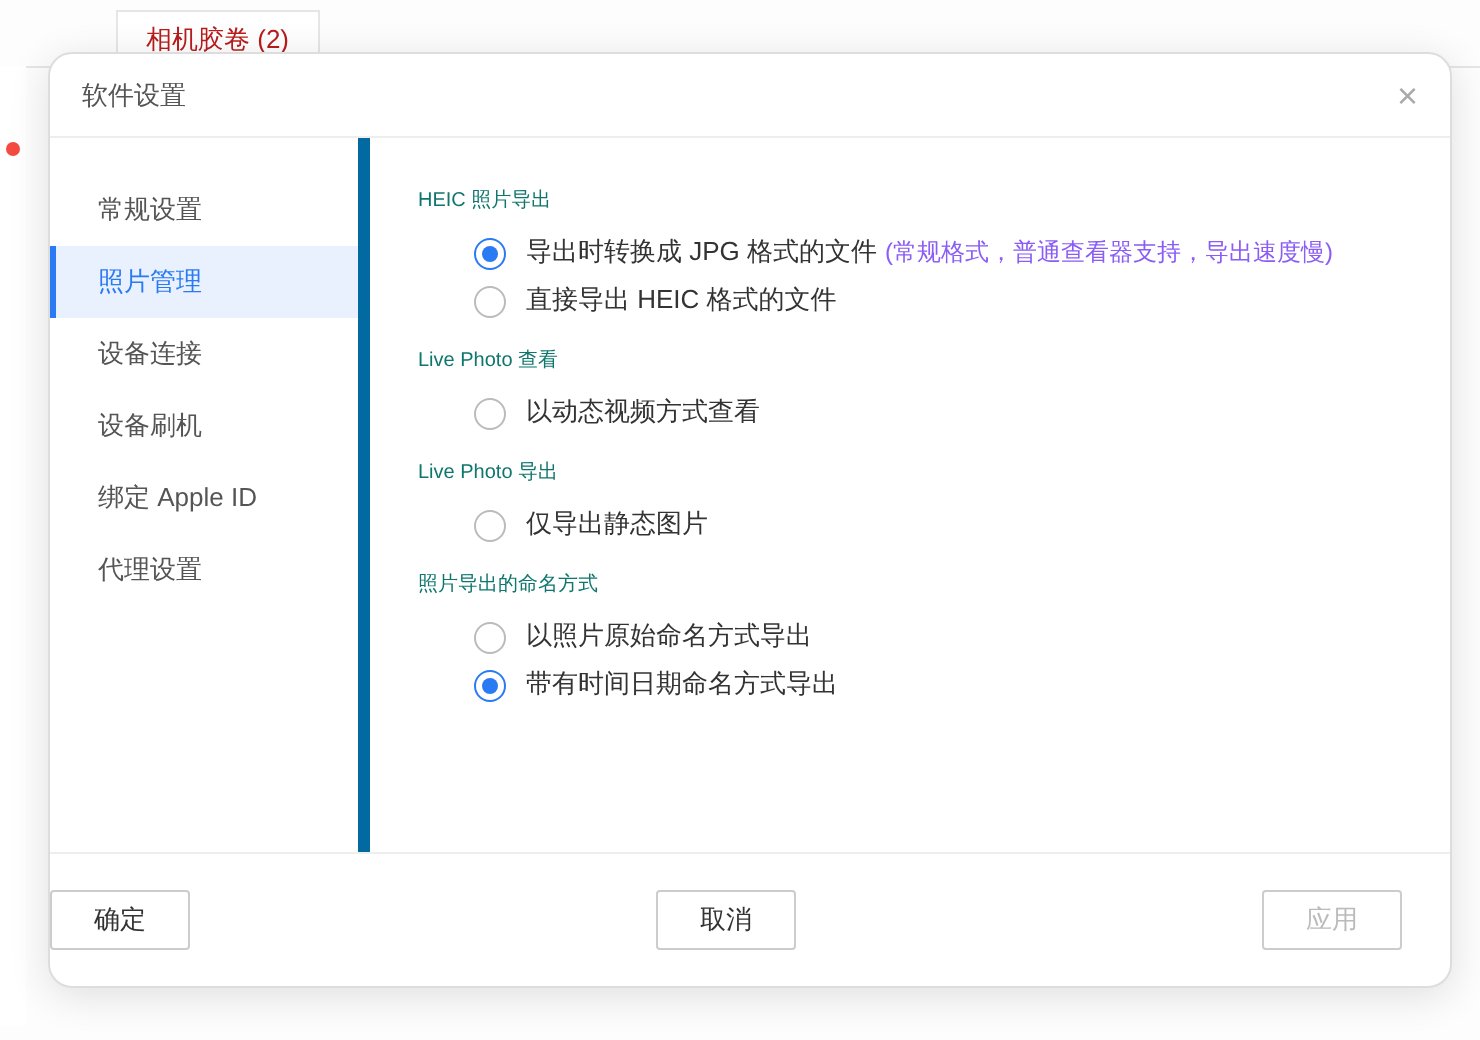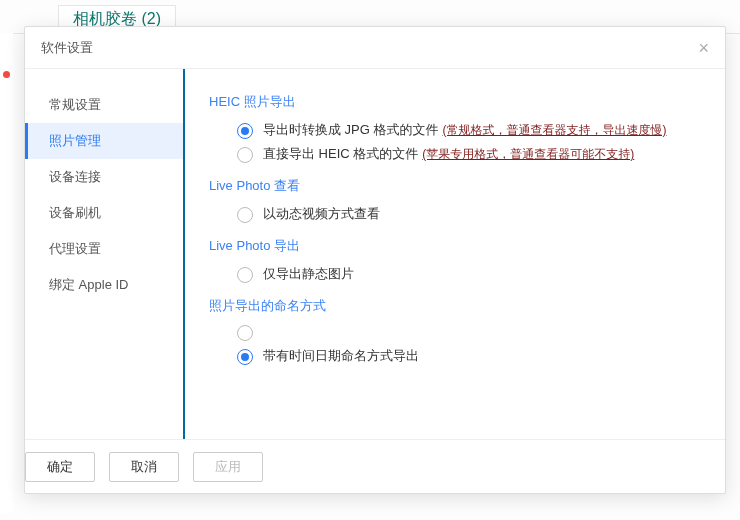--- a/index.html
+++ b/index.html
@@ -1,39 +1,39 @@
 <!DOCTYPE html>
 <html><head>
 <meta charset="utf-8">
 <style>
   * { box-sizing: border-box; margin: 0; padding: 0; }
   html, body { width: 740px; height: 520px; font-family: "Microsoft YaHei", "PingFang SC", sans-serif; font-size: 13px; color: #333; background: #f5f5f5; overflow: hidden; }
   .bg { position: absolute; top: 0; left: 0; width: 740px; height: 520px; background: #fdfdfd; }
-  .bg-tab { position: absolute; top: 5px; left: 58px; height: 28px; padding: 0 14px; display: flex; align-items: center; font-size: 16px; color: #0f766e; background: #fff; border: 1px solid #e6e6e6; border-bottom: none; }
+  .bg-tab { position: absolute; top: 5px; left: 58px; height: 28px; padding: 0 14px; display: flex; align-items: center; font-size: 13px; color: #b91c1c; background: #fff; border: 1px solid #e6e6e6; border-bottom: none; }
   .bg-tab-sep { position: absolute; top: 33px; left: 0; width: 740px; border-top: 1px solid #e6e6e6; }
   .bg-left-strip { position: absolute; top:33px; left:0; width:13px; height:480px; background:#fff; }
   .bg-dot-red { position:absolute; top:71px; left:3px; width:7px; height:7px; border-radius:50%; background:#f44a3f; }
-  .dialog { position: absolute; top: 26px; left: 24px; width: 702px; height: 468px; background: #fff; border: 1px solid #ddd; border-radius: 2px; box-shadow: 0 4px 20px rgba(0,0,0,0.12); display:flex; flex-direction:column; }
+  .dialog { position: absolute; top: 26px; left: 24px; width: 702px; height: 468px; background: #fff; border: 1px solid #ddd; border-radius: 12px; box-shadow: 0 4px 20px rgba(0,0,0,0.12); display:flex; flex-direction:column; }
   .dlg-header { height: 42px; border-bottom: 1px solid #eee; display:flex; align-items:center; padding: 0 16px; }
   .dlg-title { font-size: 13px; color:#555; }
   .dlg-close { margin-left:auto; color:#aaa; font-size:18px; cursor:pointer; line-height:1; }
   .dlg-body { flex:1; display:flex; overflow:hidden; }
-  .sidebar { width: 160px; border-right:2px solid #0369a1; padding-top: 18px; }
+  .sidebar { width: 160px; border-right:6px solid #0369a1; padding-top: 18px; }
   .side-item { height: 36px; display:flex; align-items:center; padding-left: 24px; color:#555; font-size:13px; cursor:pointer; }
   .side-item.active { background:#e9f1ff; color:#2a7af4; border-left:3px solid #2a7af4; padding-left:21px; }
   .content { flex:1; padding: 24px 24px 10px 24px; overflow:auto; }
   .section { margin-bottom: 14px; }
-  .section-title { font-size:13px; color:#3b82f6; margin-bottom:10px; }
+  .section-title { font-size:10px; color:#0f766e; margin-bottom:10px; }
   .opt-row { display:flex; align-items:flex-end; margin: 6px 0 6px 28px; font-size:13px; color:#333; }
   .radio { width:16px; height:16px; border:1.5px solid #bbb; border-radius:50%; margin-right:10px; display:flex; align-items:center; justify-content:center; flex-shrink:0; cursor:pointer; }
   .radio.selected { border-color:#2a7af4; }
   .radio.selected::after { content:""; width:8px; height:8px; background:#2a7af4; border-radius:50%; }
   .opt-label { }
-  .opt-hint { color:#7f1d1d; font-size:12px; margin-left:4px;text-decoration:underline; }
-  .footer { border-top:1px solid #eee; height:54px; display:flex; align-items:center; justify-content:flex-start; padding-right:24px; gap:14px; }
+  .opt-hint { color:#8b5cf6; font-size:12px; margin-left:4px; }
+  .footer { border-top:1px solid #eee; height:67px; display:flex; align-items:center; justify-content:space-between; padding-right:24px; gap:14px; }
   .btn { min-width:70px; height:30px; border:1px solid #ccc; background:#fff; border-radius:2px; font-size:13px; color:#333; cursor:pointer; display:flex; align-items:center; justify-content:center; }
   .btn.disabled { color:#bbb; cursor:default; }
 </style>
 </head>
 <body>
 
 <div class="bg">
   <div class="bg-tab">相机胶卷 (2)</div>
   <div class="bg-tab-sep"></div>
   <div class="bg-left-strip"></div>
@@ -53,39 +53,38 @@
       <div class="side-item active">
           <span>照片管理</span>
         </div>
       <div class="side-item">
           <span>设备连接</span>
         </div>
       <div class="side-item">
           <span>设备刷机</span>
         </div>
       <div class="side-item">
-          <span>代理设置</span>
+          <span>绑定 Apple ID</span>
         </div>
       <div class="side-item">
-          <span>绑定 Apple ID</span>
+          <span>代理设置</span>
         </div>
     </div>
     <div class="content">
 
       <div class="section">
         <div class="section-title">HEIC 照片导出</div>
         <div class="opt-row">
           <span class="radio selected"></span>
           <span class="opt-label">导出时转换成 JPG 格式的文件</span>
           <span class="opt-hint">(常规格式，普通查看器支持，导出速度慢)</span>
         </div>
         <div class="opt-row">
           <span class="radio"></span>
           <span class="opt-label">直接导出 HEIC 格式的文件</span>
-          <span class="opt-hint">(苹果专用格式，普通查看器可能不支持)</span>
         </div>
       </div>
 
       <div class="section">
         <div class="section-title">Live Photo 查看</div>
         <div class="opt-row">
           <span class="radio"></span>
           <span class="opt-label">以动态视频方式查看</span>
         </div>
       </div>
@@ -95,20 +94,21 @@
         <div class="opt-row">
           <span class="radio"></span>
           <span class="opt-label">仅导出静态图片</span>
         </div>
       </div>
 
       <div class="section">
         <div class="section-title">照片导出的命名方式</div>
         <div class="opt-row">
           <span class="radio"></span>
+          <span class="opt-label">以照片原始命名方式导出</span>
         </div>
         <div class="opt-row">
           <span class="radio selected"></span>
           <span class="opt-label">带有时间日期命名方式导出</span>
         </div>
       </div>
 
     </div>
   </div>
   <div class="footer">

